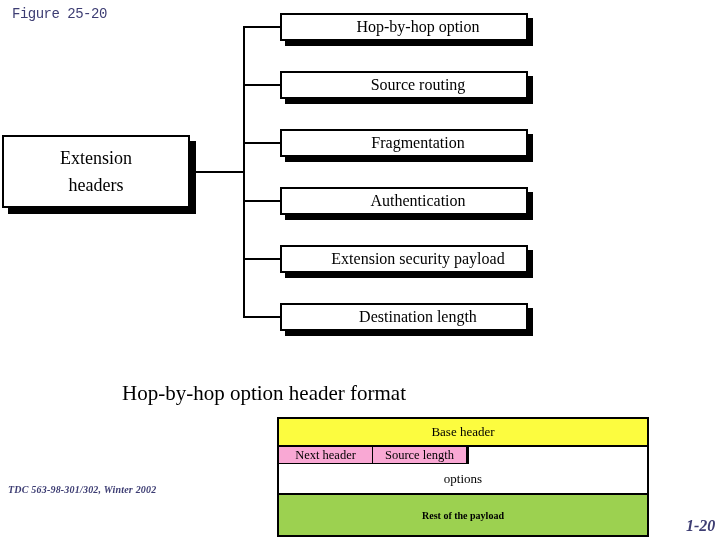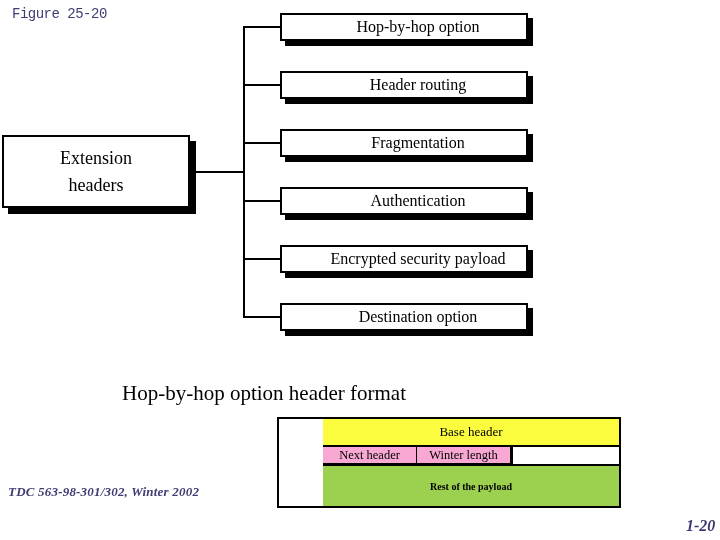--- a/index.html
+++ b/index.html
@@ -34,37 +34,37 @@
   .root-line{left:190px;top:171px;width:53px;height:2px;}
 
   
   .subtitle{
     left:122px;top:381px;font-size:21px;font-weight:normal;color:#000;
     white-space:nowrap;
   }
 
   
   .format-table{
-    left:277px;top:417px;width:344px;box-sizing:border-box;
-    border:2px solid #000;background:#fff;padding-left:44px;
+    left:277px;top:417px;width:372px;box-sizing:border-box;
+    border:2px solid #000;background:#fff;
   }
   .ft-row{box-sizing:border-box;display:flex;align-items:center;justify-content:center;
     font-size:13px;color:#000;}
   .ft-base{height:28px;border-bottom:2px solid #000;}
   .ft-fields{height:17px;justify-content:flex-start;}
   .ft-cell{box-sizing:border-box;height:17px;display:flex;align-items:center;justify-content:center;
     font-size:12.5px;background:#f9a8d4;}
   .ft-cell-1{width:94px;border-right:1.5px solid #000;border-bottom:1.5px solid #000;}
   .ft-cell-2{width:96px;border-right:3px solid #000;border-bottom:1.5px solid #000;}
   .ft-options{height:29px;}
   .ft-payload{height:42px;border-top:2px solid #000;font-weight:bold;font-size:10px;}
 
   
   .footer-left{
-    left:8px;top:484px;font-size:13px;font-weight:bold;font-style:italic;
+    left:8px;top:484px;font-size:10px;font-weight:bold;font-style:italic;
     letter-spacing:0.2px;
   }
   .footer-right{
     left:686px;top:517px;font-size:16px;font-weight:bold;font-style:italic;
   }
 </style>
 </head>
 <body>
 
 <div class="abs figure-label" style="color: rgb(61, 61, 115);">Figure 25-20</div>
@@ -78,32 +78,33 @@
   <div class="abs line trunk"></div>
   <div class="abs line root-line"></div>
   <div class="abs line hline" style="top:26px"></div>
   <div class="abs line hline" style="top:84px"></div>
   <div class="abs line hline" style="top:142px"></div>
   <div class="abs line hline" style="top:200px"></div>
   <div class="abs line hline" style="top:258px"></div>
   <div class="abs line hline" style="top:316px"></div>
 
   <div class="abs node-box" style="top:13px">Hop-by-hop option</div>
-  <div class="abs node-box" style="top:71px">Header routing</div>
+  <div class="abs node-box" style="top:71px">Source routing</div>
   <div class="abs node-box" style="top:129px">Fragmentation</div>
   <div class="abs node-box" style="top:187px">Authentication</div>
-  <div class="abs node-box" style="top:245px">Encrypted security payload</div>
-  <div class="abs node-box" style="top:303px">Destination option</div>
+  <div class="abs node-box" style="top:245px">Extension security payload</div>
+  <div class="abs node-box" style="top:303px">Destination length</div>
 </div>
 
 <div class="abs subtitle">Hop-by-hop option header format</div>
 
 <div class="abs format-table">
   <div class="ft-row ft-base" style="background-color: rgb(252, 252, 63);">Base header</div>
   <div class="ft-row ft-fields">
     <div class="ft-cell ft-cell-1">Next header</div>
-    <div class="ft-cell ft-cell-2">Winter length</div>
+    <div class="ft-cell ft-cell-2">Source length</div>
   </div>
+  <div class="ft-row ft-options">options</div>
   <div class="ft-row ft-payload" style="background-color: rgb(156, 209, 80);">Rest of the payload</div>
 </div>
 
 <div class="abs footer-left" style="color: rgb(61, 61, 115);">TDC 563-98-301/302, Winter 2002</div>
 <div class="abs footer-right" style="color: rgb(61, 61, 115);">1-20</div>
 
 </body></html>

